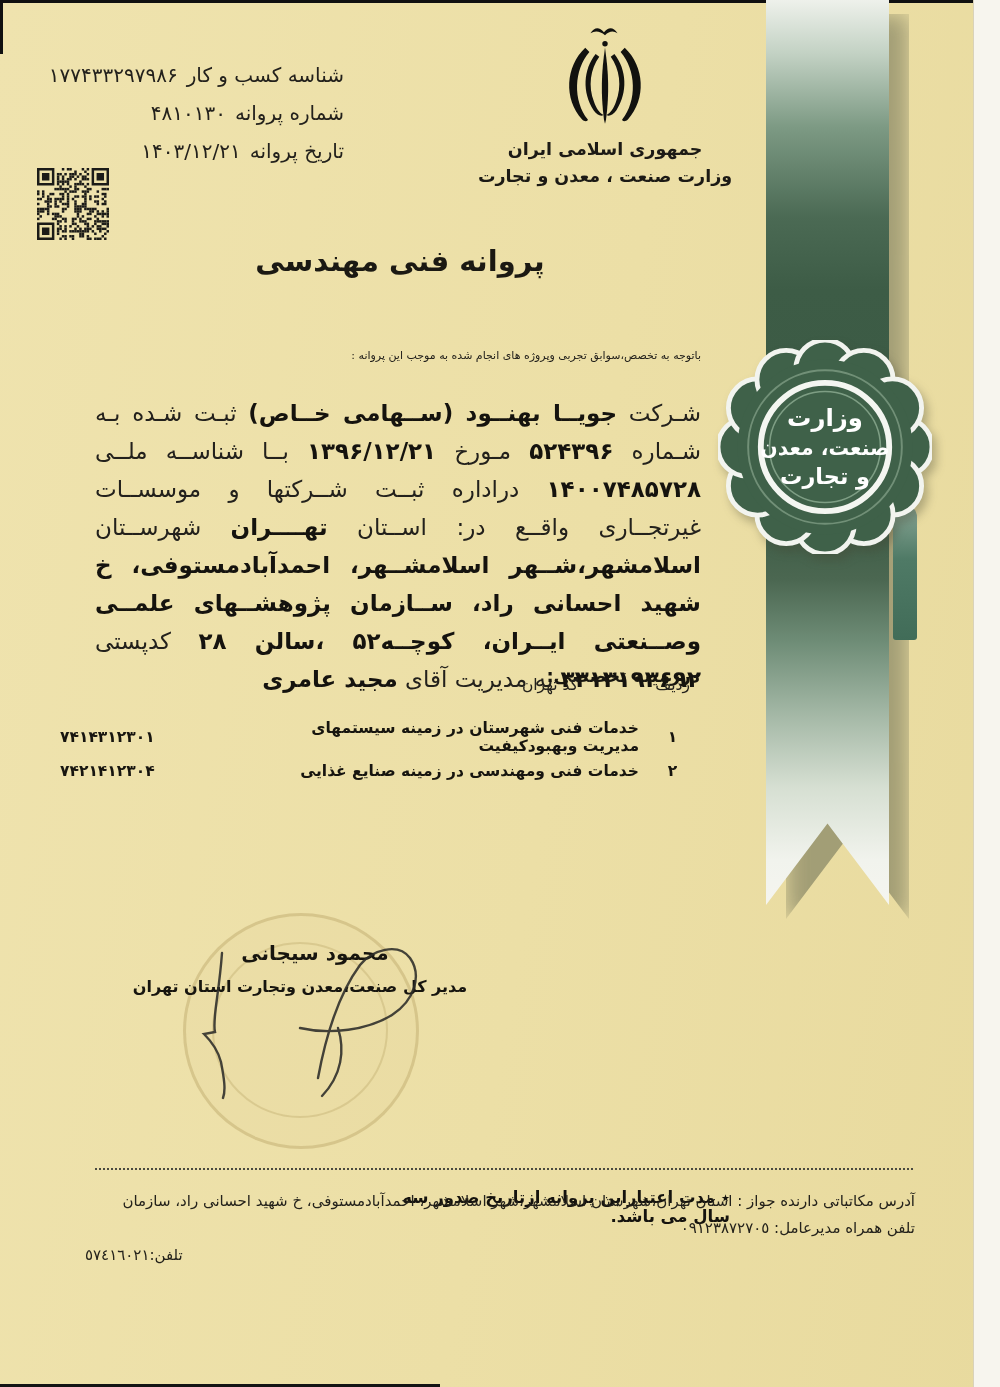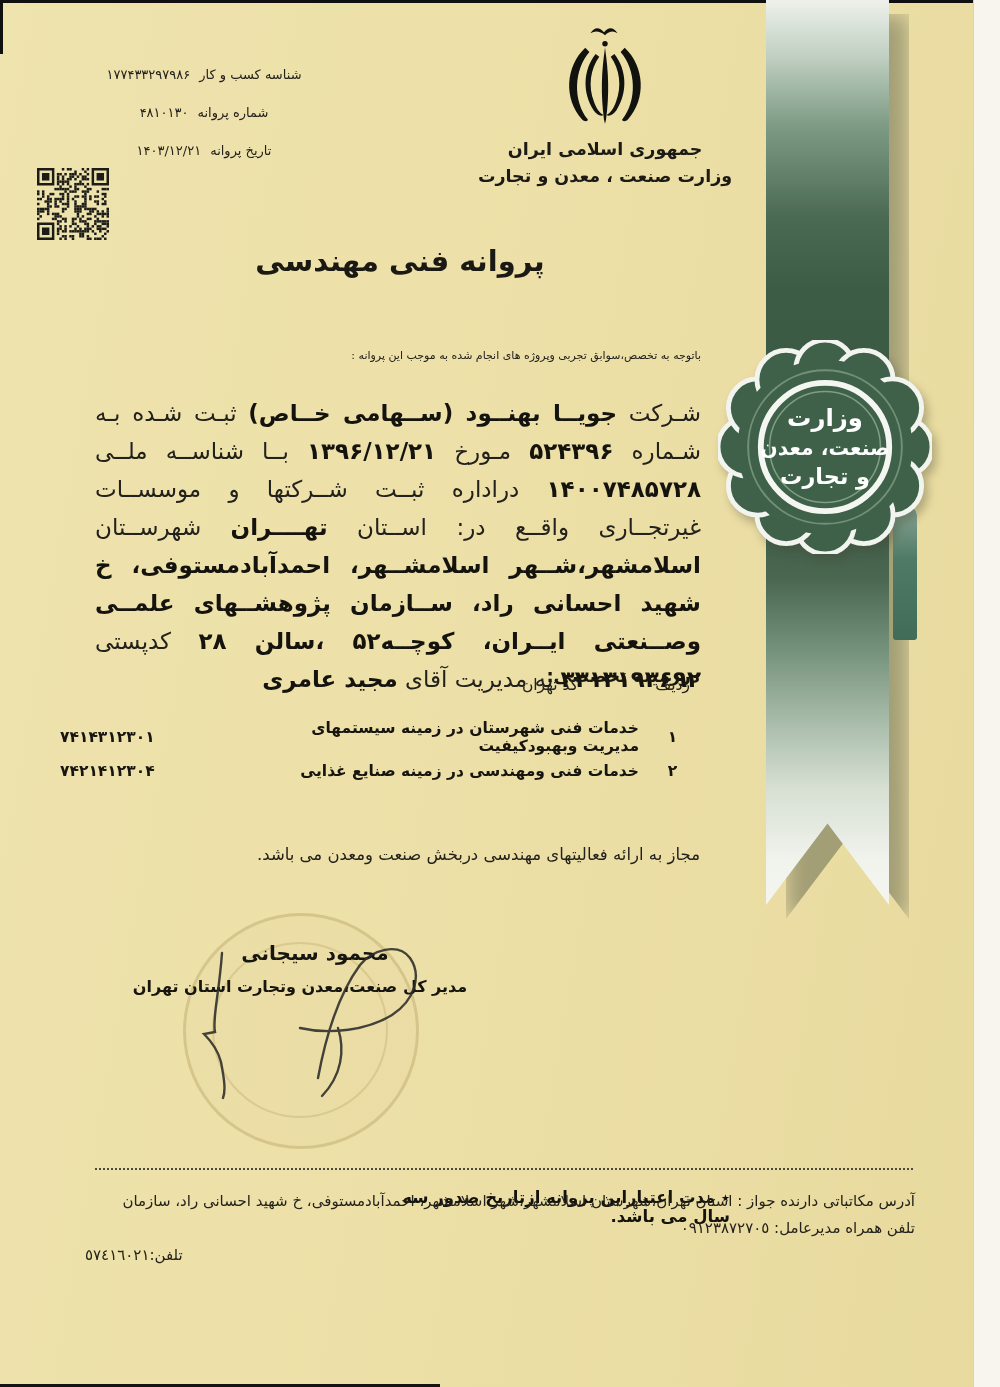--- a/index.html
+++ b/index.html
@@ -7,21 +7,21 @@
     position:relative;width:1000px;height:1387px;margin:0 auto;overflow:hidden;
     background:linear-gradient(100deg,#efe3ae 0%,#ecdfa6 55%,#e8da9e 100%);
     font-family:"DejaVu Sans",sans-serif;color:#23211c;
   }
   
   .edge-top{position:absolute;top:0;left:0;width:974px;height:3px;background:#101010;}
   .edge-left{position:absolute;top:0;left:0;width:3px;height:54px;background:#101010;}
   .edge-bottom{position:absolute;bottom:0;left:0;width:440px;height:3px;background:#141414;}
   .scan-strip{position:absolute;top:0;right:0;bottom:0;width:26px;background:#f7f5ee;border-left:1px solid #d9d2ba;}
   
-  .meta-block{position:absolute;left:49px;top:56px;width:310px;direction:rtl;text-align:center;font-size:13px;line-height:38px;}
+  .meta-block{position:absolute;left:34px;top:56px;width:310px;direction:rtl;text-align:right;font-size:20px;line-height:38px;}
   .meta-line .value{margin-inline-start:9px;letter-spacing:1px;}
   .qr{position:absolute;left:37px;top:168px;width:72px;height:72px;}
   .qr svg{width:100%;height:100%;}
   
   .header-block{position:absolute;left:455px;top:26px;width:300px;text-align:center;}
   .emblem{width:104px;height:104px;display:block;margin:0 auto;}
   .ministry{direction:rtl;font-weight:bold;font-size:17.5px;line-height:27px;margin-top:6px;color:#1c1a15;}
   
   .ribbon-shadow{position:absolute;left:766px;top:0;width:123px;height:905px;background:#4c5240;opacity:.45;filter:blur(11px);transform:translate(20px,14px);clip-path:polygon(0 0,100% 0,100% 100%,50% 91%,0 100%);}
   .ribbon{position:absolute;left:766px;top:0;width:123px;height:905px;z-index:2;
@@ -450,21 +450,20 @@
     </div>
 
     <div class="drow">
       <div class="col-no c-no">۲</div>
       <div class="col-field c-field">خدمات فنی ومهندسی در زمینه  صنایع غذایی</div>
       <div class="col-code c-code">۷۴۲۱۴۱۲۳۰۴</div>
     </div>
   </div>
   </div>
 
-  <div class="permission">مجاز به ارائه فعالیتهای مهندسی دربخش صنعت ومعدن می باشد.</div>
 
   <div class="stamp">
     <div class="stamp-inner"></div>
   </div>
   <div class="sig-name">محمود سیجانی</div>
   <div class="sig-title">مدیر کل صنعت،معدن وتجارت استان تهران</div>
   <svg class="sig-svg" viewBox="0 0 320 180">
     <g fill="none" stroke="#2c2c29" stroke-width="2.4" stroke-linecap="round" opacity=".88">
       <path d="M72,23 C69,65 62,90 65,102 L54,104 C60,110 68,120 71,132 C74,148 76,160 73,168"></path>
       <path d="M168,148 C175,110 188,65 210,35 C222,20 248,12 260,28 C272,45 265,70 242,85 C218,100 180,105 150,98"></path>

